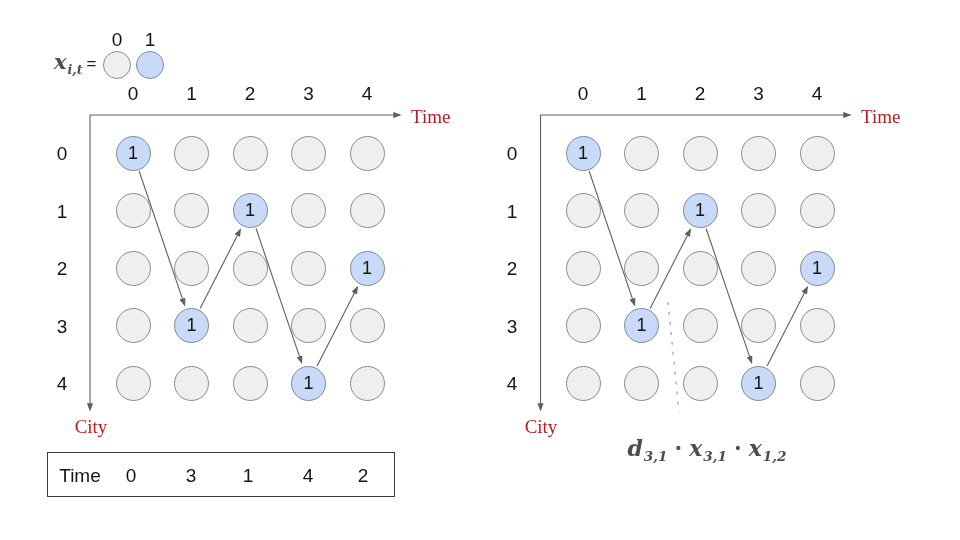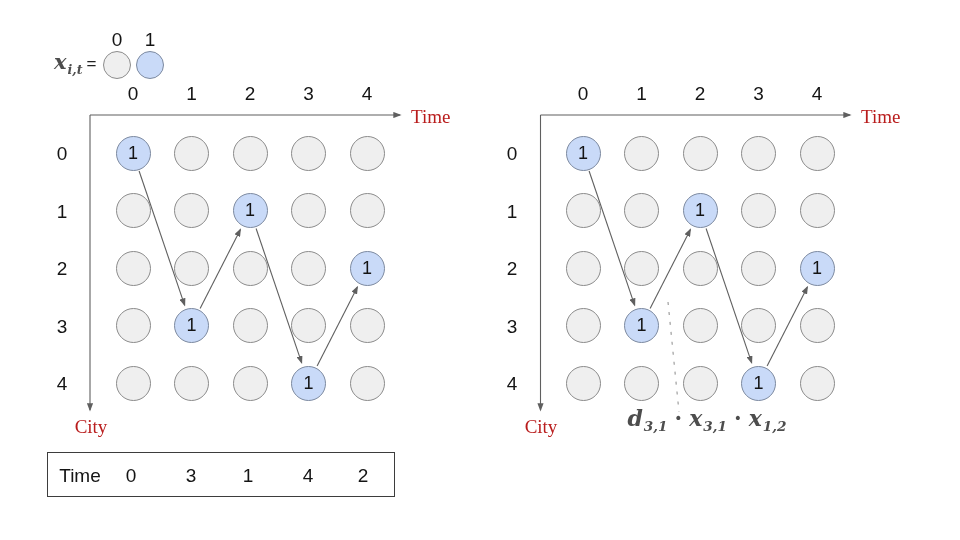--- a/index.html
+++ b/index.html
@@ -31,21 +31,21 @@
   .legend-circle { width:28px; height:28px; border-radius:50%; box-sizing:border-box; margin-top:1px; }
   .legend-circle.off { background:#efefef; border:1.2px solid #8c8c8c; }
   .legend-circle.on  { background:#c9daf8; border:1.2px solid #7d8aa0; }
   #legend-opt-0 { left:49px; } #legend-opt-1 { left:82px; }
 
   .tour-table { position:absolute; left:47px; top:452px; width:348px; height:45px;
                 border:1.5px solid #3d3d3d; box-sizing:border-box; background:#fff; }
   .tt-label, .tt-val { position:absolute; top:50%; transform:translate(-50%,-50%); font-size:19px; line-height:1; }
   .tt-label { left:32px; }
 
-  .annotation { position:absolute; left:707px; top:405px; transform:translateX(-50%); white-space:nowrap;
+  .annotation { position:absolute; left:707px; top:435px; transform:translateX(-50%); white-space:nowrap;
                 font-family:"DejaVu Serif", serif; font-style:italic; font-weight:bold;
                 font-size:22px; color:#4d4d4d; }
   .annotation sub { font-size:0.62em; margin-left:1px; }
   .annotation .adot { font-style:normal; margin:0 7px; }
 </style>
 </head>
 <body>
 
 <div class="stage">
 

